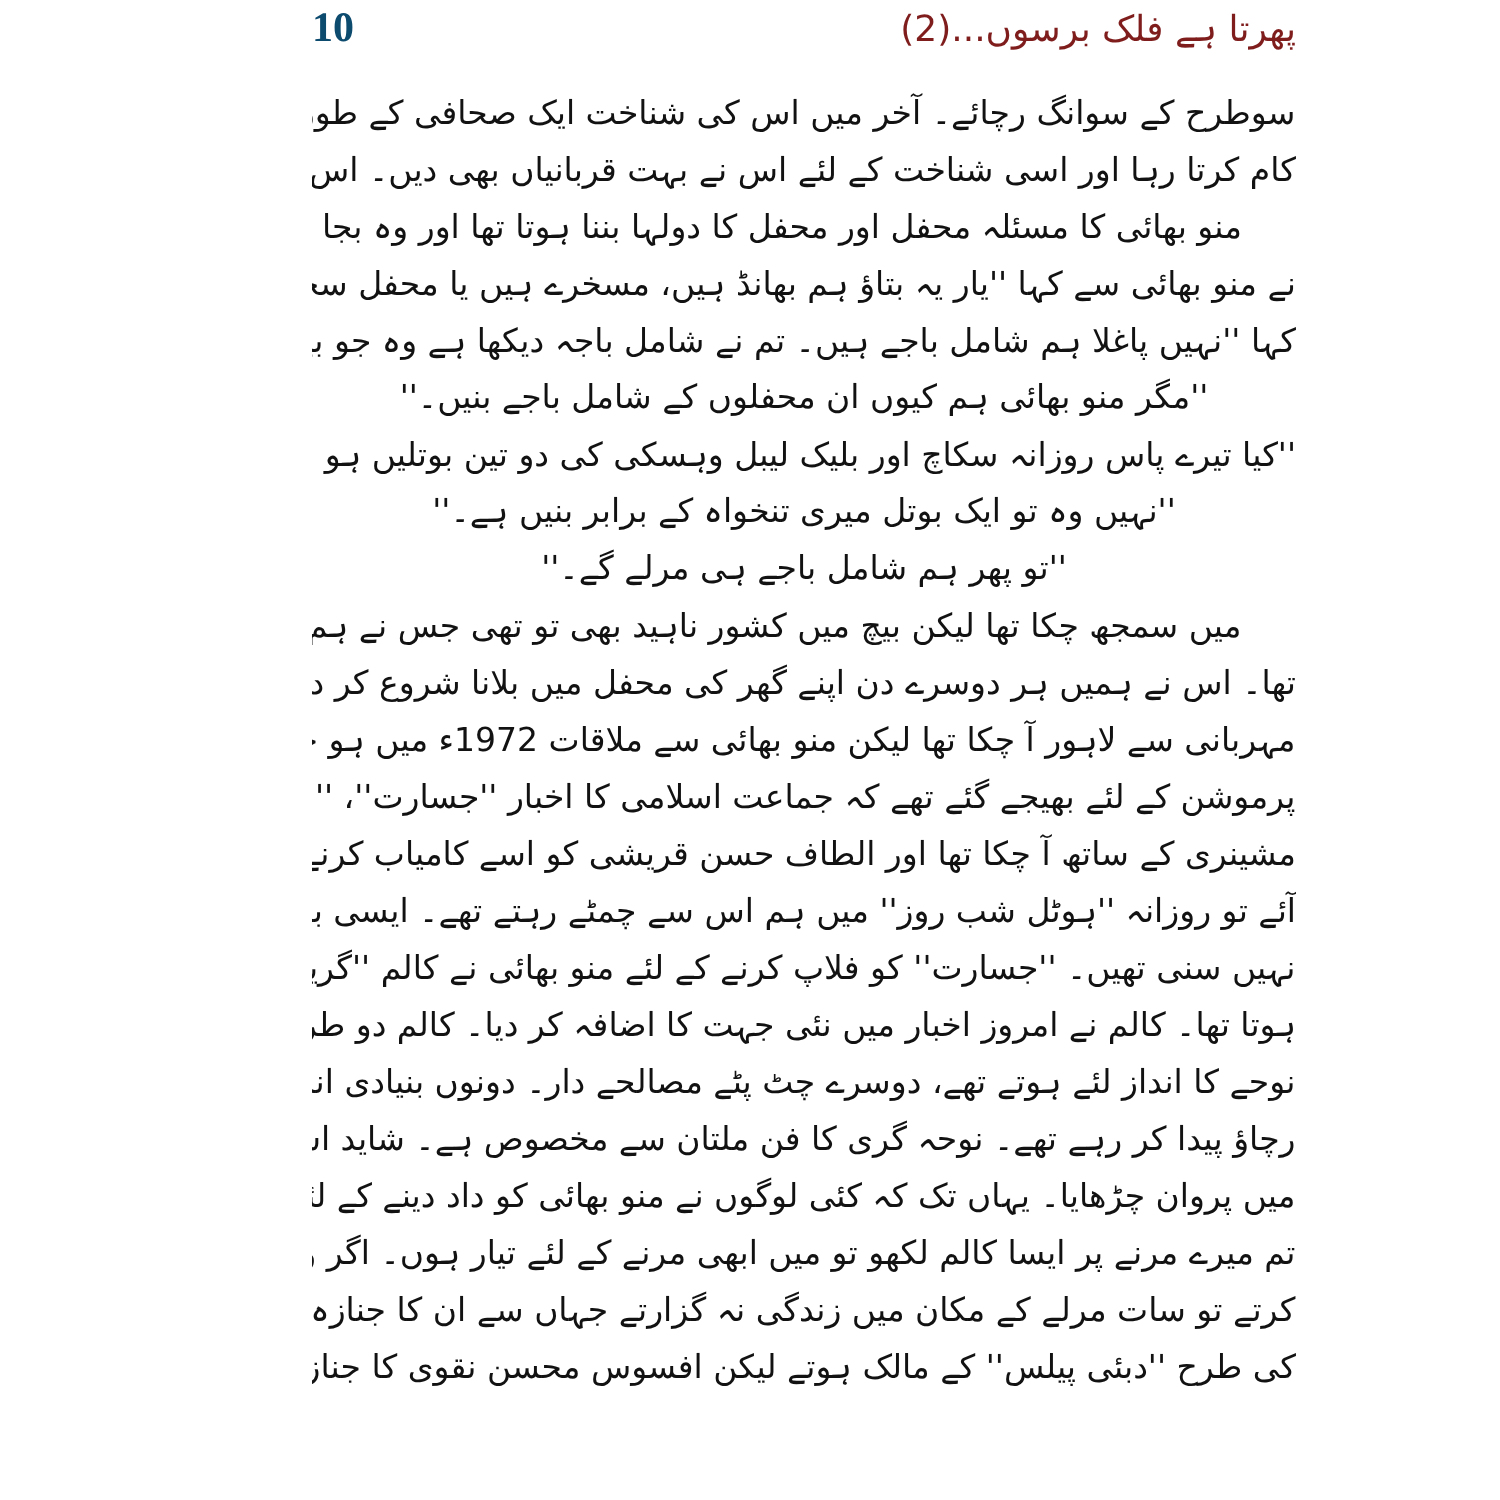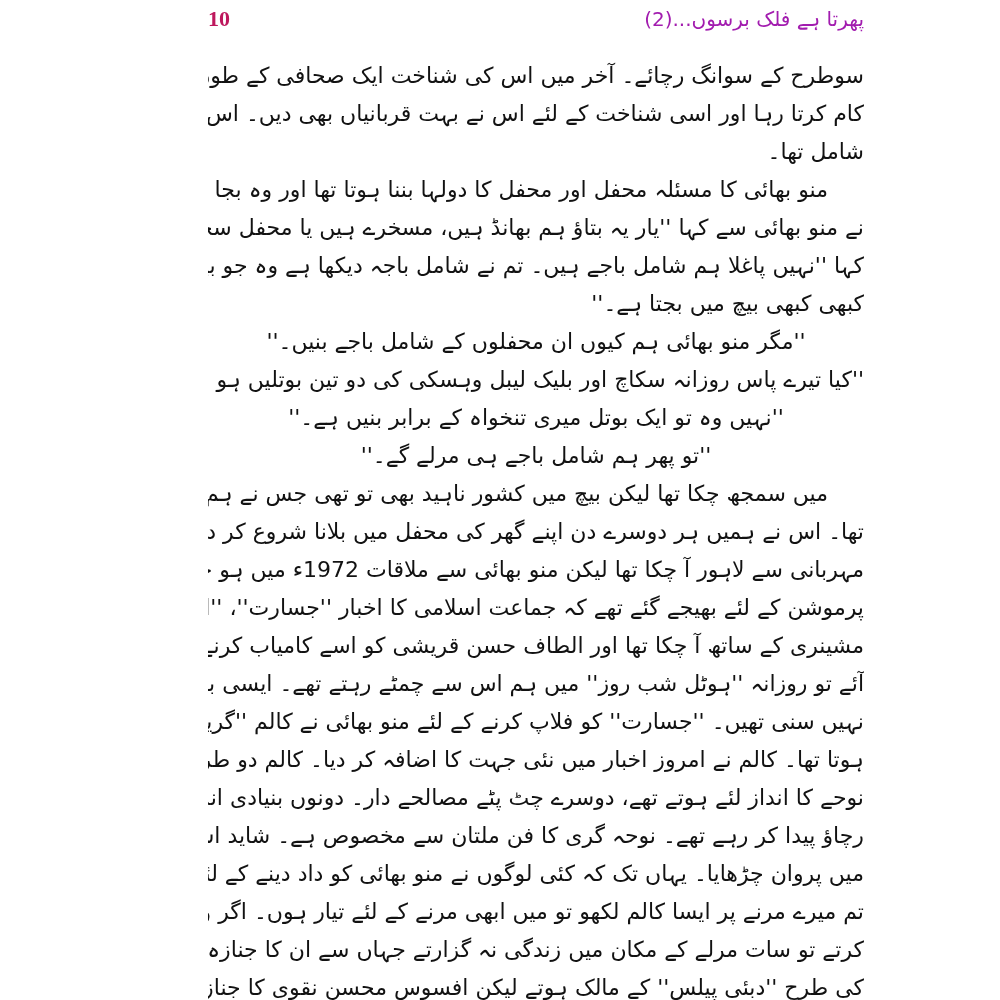--- a/index.html
+++ b/index.html
@@ -22,29 +22,29 @@
     left: 208px;
     width: 656px;
     height: 30px;
     display: flex;
     justify-content: space-between;
     align-items: flex-start;
   }
   .page-number {
     font-family: "Liberation Serif", "DejaVu Serif", serif;
     font-weight: bold;
-    font-size: 22px;
+    font-size: 28px;
     line-height: 26px;
-    color: #be185d;
+    color: #0c4a6e;
   }
   .book-title {
     direction: rtl;
-    font-size: 20px;
+    font-size: 24px;
     line-height: 26px;
-    color: #a21caf;
+    color: #7f1d1d;
     margin-left: 36px;
   }
   .body-text {
     position: absolute;
     top: 57px;
     left: 208px;
     width: 656px;
     direction: rtl;
     font-size: 22px;
     color: #121212;
@@ -84,28 +84,26 @@
   <div class="header">
     <span class="page-number">10</span>
     <span class="book-title">پھرتا ہے فلک برسوں...(2)</span>
   </div>
 
   <div class="body-text">
 
     <div class="para">
       <div class="line justify">سوطرح کے سوانگ رچائے۔ آخر میں اس کی شناخت ایک صحافی کے طور پر ہوئی کہ وہ اسی شناخت کے لئے</div>
       <div class="line justify">کام کرتا رہا اور اسی شناخت کے لئے اس نے بہت قربانیاں بھی دیں۔ اس شناخت میں اس کا کالم نگار ہونا</div>
-      <div class="line start">شامل تھا۔</div>
     </div>
 
     <div class="para">
       <div class="line justify indent">منو بھائی کا مسئلہ محفل اور محفل کا دولہا بننا ہوتا تھا اور وہ بجا طور پر یہ کردار نبھا لیتا تھا۔ ایک دن میں</div>
       <div class="line justify">نے منو بھائی سے کہا ''یار یہ بتاؤ ہم بھانڈ ہیں، مسخرے ہیں یا محفل سجانے والے مہمان اداکار ہیں۔'' اس نے</div>
       <div class="line justify">کہا ''نہیں پاغلا ہم شامل باجے ہیں۔ تم نے شامل باجہ دیکھا ہے وہ جو بینڈ میں سب سے بڑا بھونپو ہوتا ہے وہ</div>
-      <div class="line start">کبھی کبھی بیچ میں بجتا ہے۔''</div>
     </div>
 
     <div class="para">
       <div class="line center">''مگر منو بھائی ہم کیوں ان محفلوں کے شامل باجے بنیں۔''</div>
     </div>
     <div class="para">
       <div class="line center">''کیا تیرے پاس روزانہ سکاچ اور بلیک لیبل وہسکی کی دو تین بوتلیں ہو سکتی ہیں۔''</div>
     </div>
     <div class="para">
       <div class="line center">''نہیں وہ تو ایک بوتل میری تنخواہ کے برابر بنیں ہے۔''</div>

